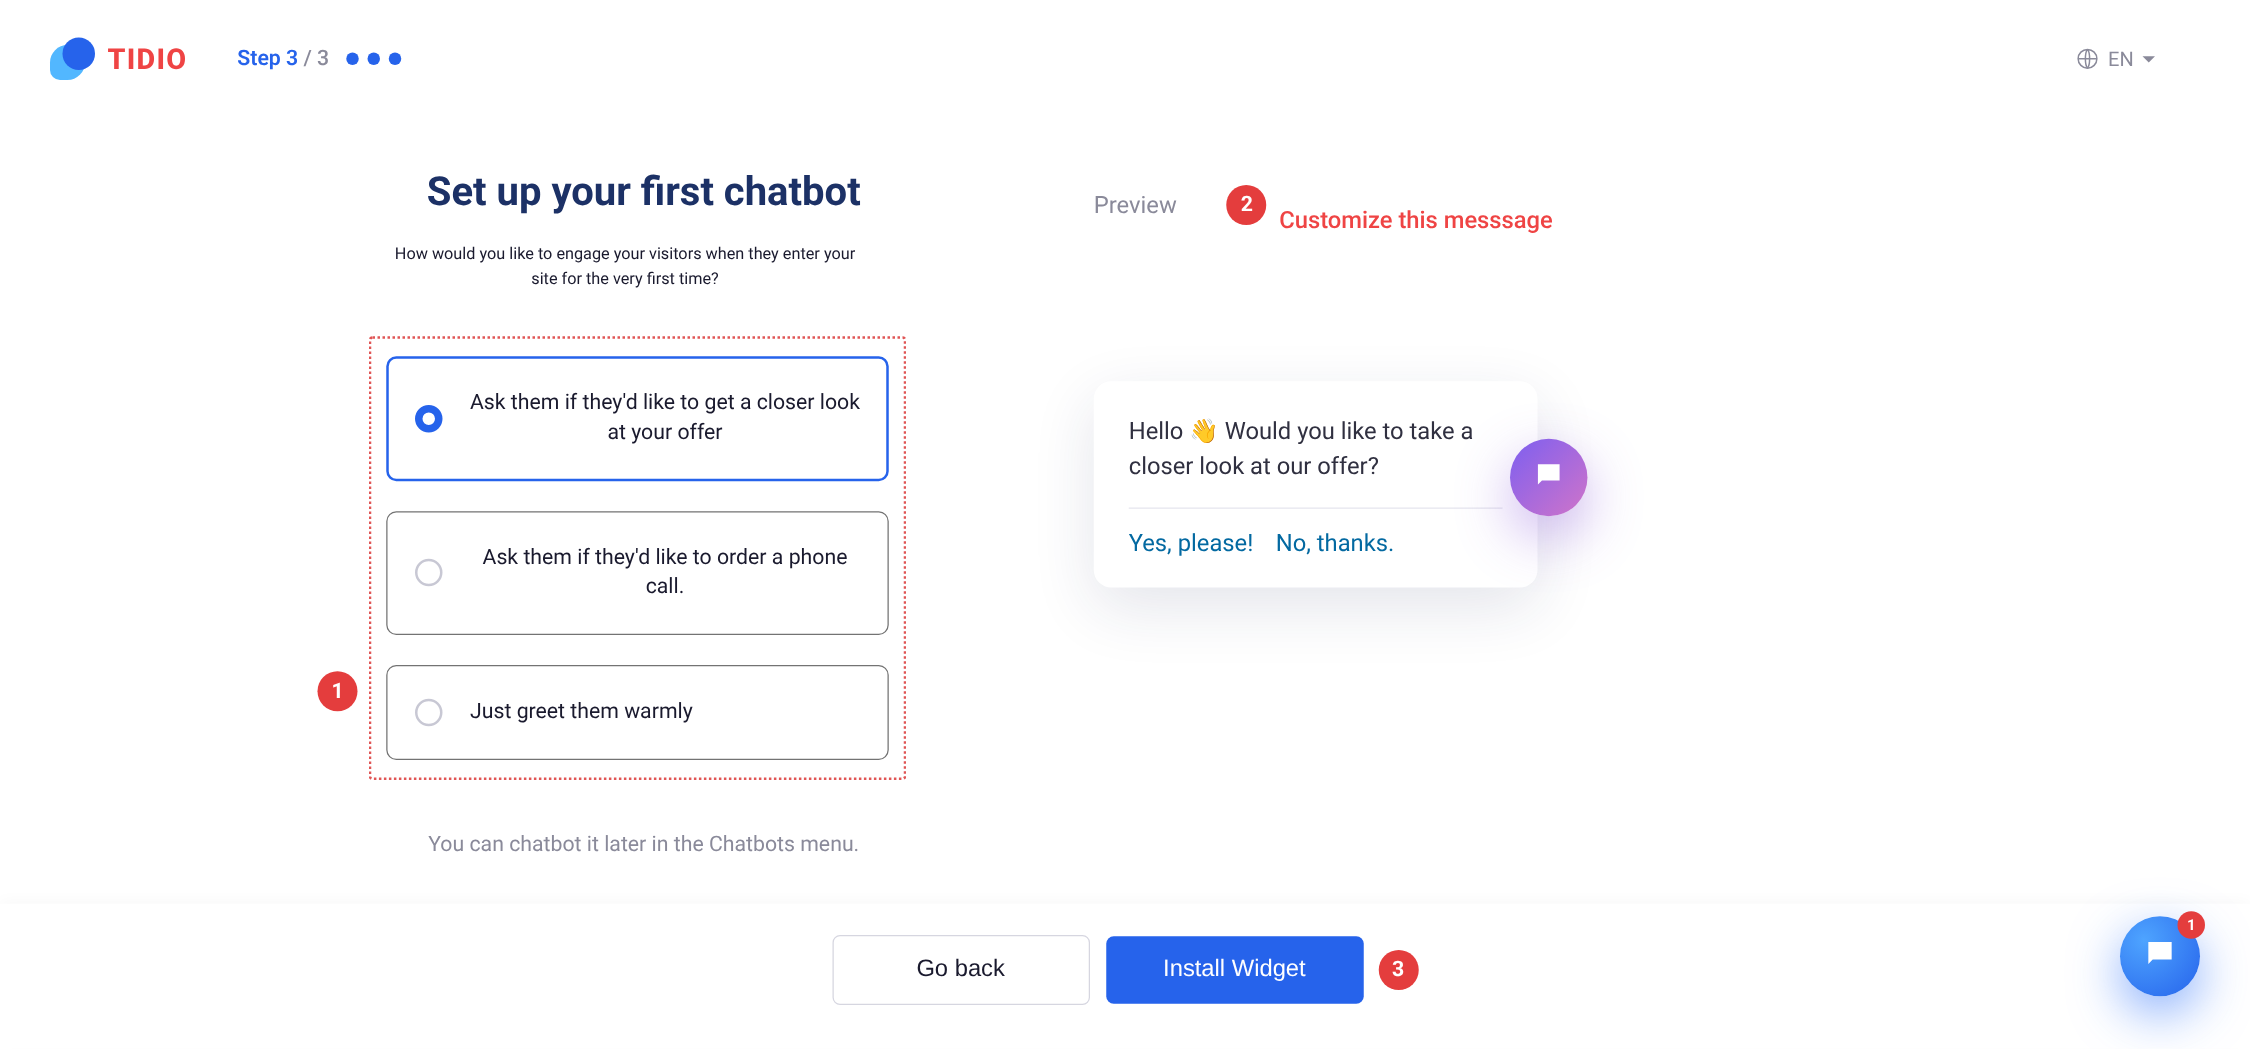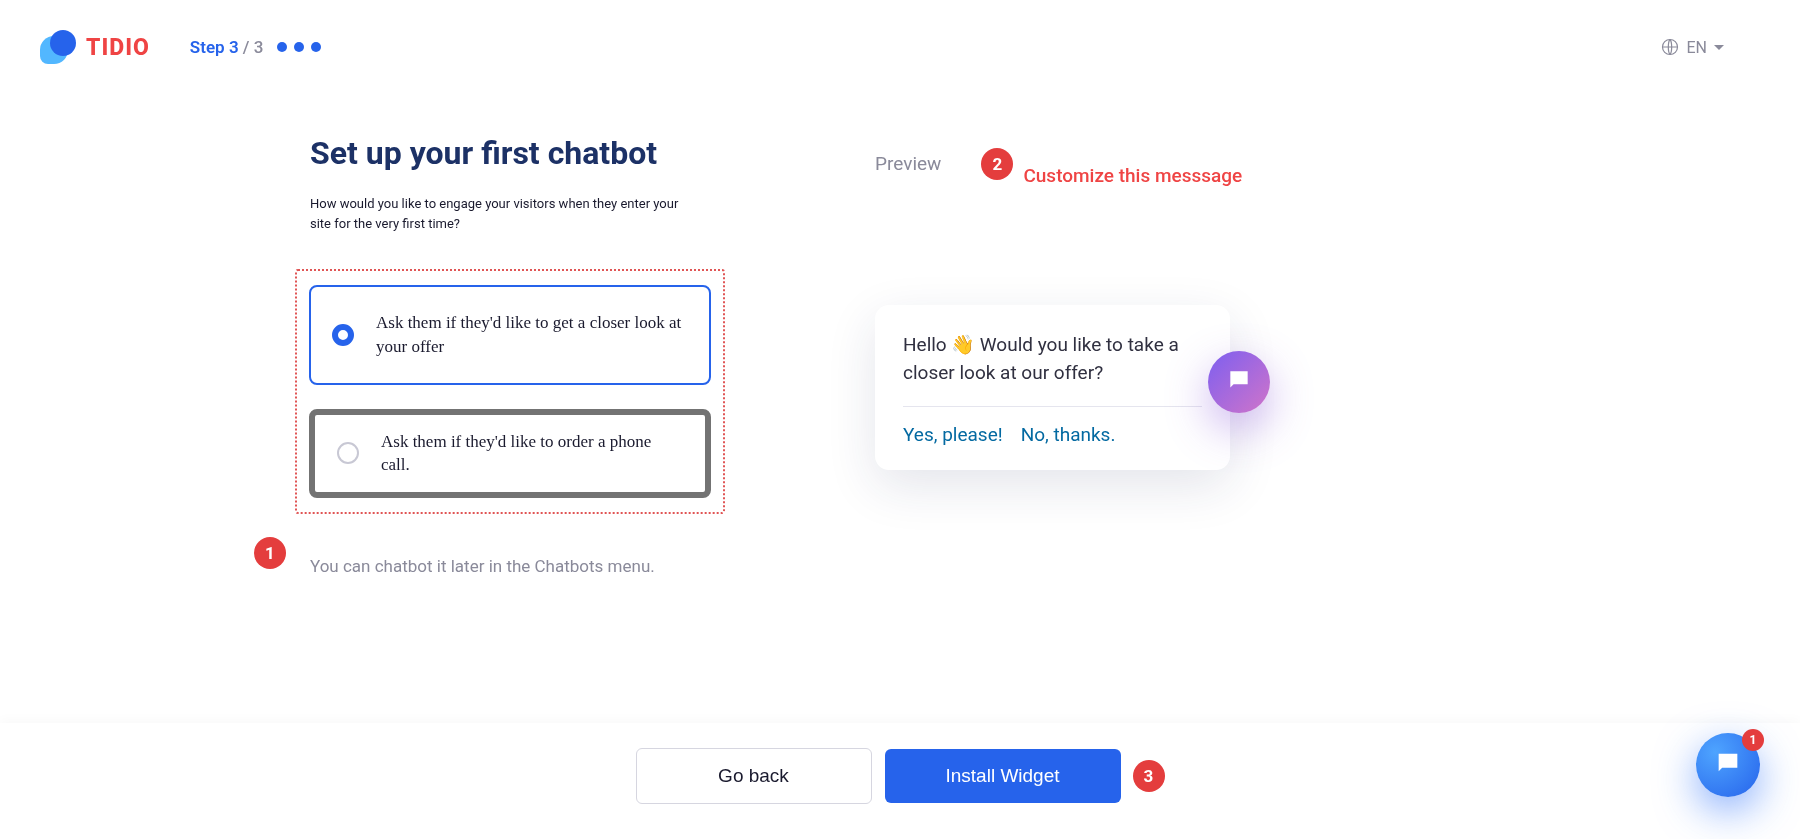--- a/index.html
+++ b/index.html
@@ -81,20 +81,21 @@
 
     
     .main {
       display: flex;
       padding: 40px 0 0 0;
     }
     .left-col {
       width: 720px;
       padding-left: 310px;
       position: relative;
+      text-align: center;
     }
     .page-title {
       font-size: 32px;
       font-weight: 700;
       color: #1c3166;
       margin-bottom: 22px;
     }
     .page-subtitle {
       font-size: 13px;
       color: #1a1a2e;
@@ -103,26 +104,25 @@
       max-width: 380px;
     }
 
     .options-box {
       border: 2px dotted #e05555;
       border-radius: 3px;
       padding: 14px 12px;
       position: relative;
       width: 430px;
       left: -15px;
-      font-family: Liberation Serif, serif;
     }
     .option-card {
-      border: 6px solid #737373;
+      border: 1px solid #737373;
       border-radius: 8px;
-      padding: 15px 22px;
+      padding: 25px 22px;
       display: flex;
       align-items: center;
       gap: 22px;
       margin-bottom: 24px;
       cursor: pointer;
       background: #fff;
     }
     .option-card:last-child { margin-bottom: 0; }
     .option-card.selected { border: 2px solid #2663eb; padding: 24px 21px; }
     .radio {
@@ -238,21 +238,21 @@
       gap: 13px;
       background: #fff;
       box-shadow: 0 -2px 12px rgba(0,0,0,0.03);
     }
     .btn {
       border-radius: 6px;
       padding: 16px 0;
       font-size: 19px;
       font-weight: 500;
       cursor: pointer;
-      width: 236px;
+      width: 206px;
       text-align: center;
       border: none;
     }
     .btn-secondary {
       background: #fff;
       border: 1px solid #d6d6e0;
       color: #1a1a2e;
     }
     .btn-primary {
       background: #2663eb;
@@ -330,20 +330,24 @@
 
     <div class="options-box">
       <div class="option-card selected">
         <div class="radio"></div>
         <div class="option-label">Ask them if they'd like to get a closer look at your offer</div>
       </div>
       <div class="option-card">
         <div class="radio"></div>
         <div class="option-label">Ask them if they'd like to order a phone call.</div>
       </div>
+      <div class="option-card">
+        <div class="radio"></div>
+        <div class="option-label">Just greet them warmly</div>
+      </div>
     </div>
 
     <p class="help-note">You can chatbot it later in the Chatbots menu.</p>
   </div>
 
   <div class="right-col">
     <div class="preview-row">
       <span class="preview-label">Preview</span>
       <div class="customize-wrap">
         <div class="annotation-badge" style="position:static">2</div>

